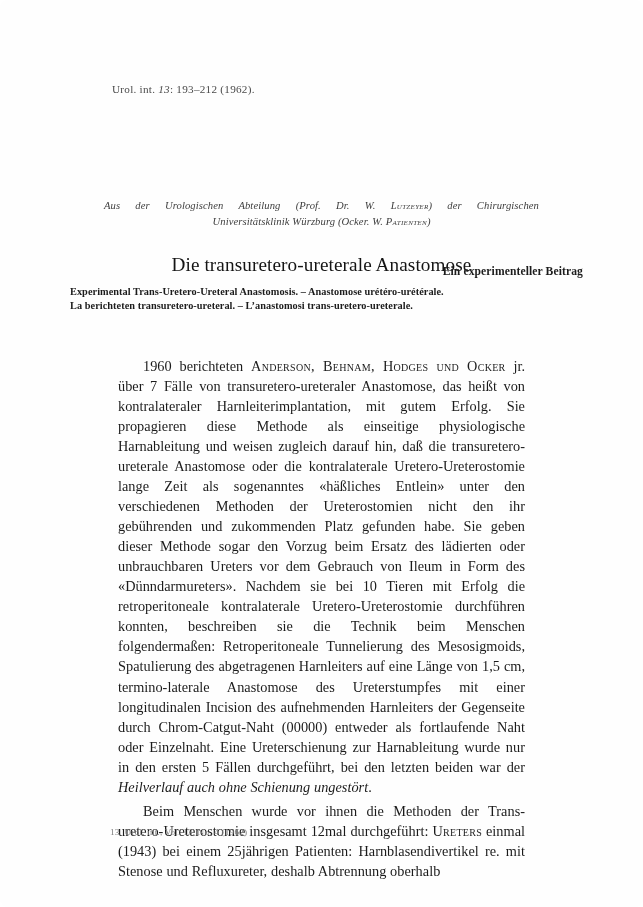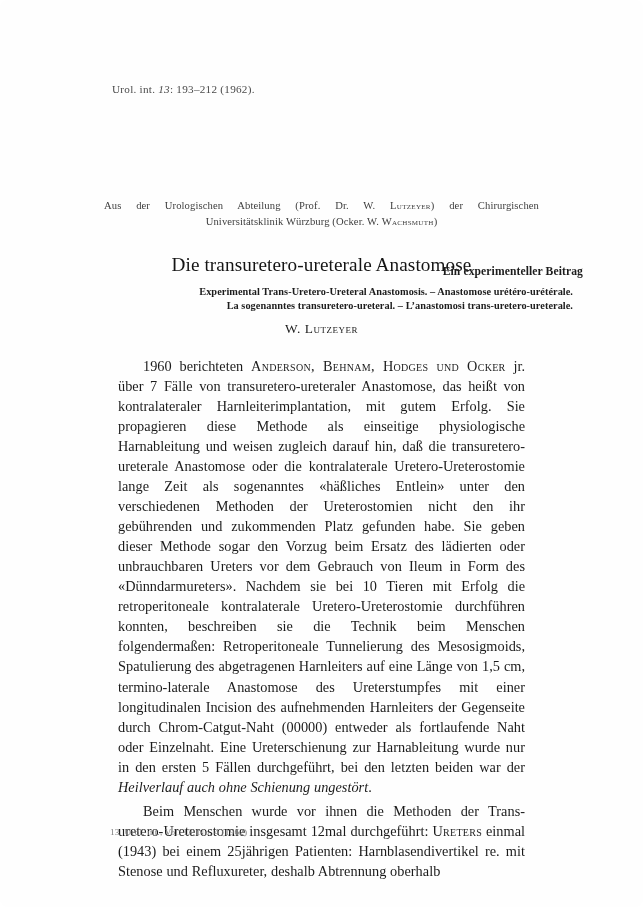--- a/index.html
+++ b/index.html
@@ -41,20 +41,21 @@
   .affiliation {
     position: absolute;
     left: 100px;
     top: 198px;
     width: 443px;
     text-align: center;
     font-size: 10.6px;
     line-height: 15.5px;
     color: #3d3d3d;
     letter-spacing: 0.1px;
+    font-style: italic;
   }
   .affiliation .line1 {
     text-align: justify;
     text-align-last: justify;
     padding: 0 4px;
   }
   .smallcaps {
     font-variant: small-caps;
     letter-spacing: 0.3px;
   }
@@ -82,21 +83,21 @@
     letter-spacing: 0.1px;
     color: #1c1c1c;
   }
 
   
   .multi-titles {
     position: absolute;
     left: 70px;
     top: 285px;
     width: 503px;
-    text-align: right;
+    text-align: left;
     font-size: 10.3px;
     font-weight: bold;
     line-height: 14.2px;
     color: #1c1c1c;
     letter-spacing: 0.05px;
   }
 
   
   .author {
     position: absolute;
@@ -152,33 +153,32 @@
 
   <div class="running-head">
     <span>Urol. int.</span>
     <span class="vol">13</span><span>:</span>
     <span>193–212</span>
     <span>(1962).</span>
   </div>
 
   <div class="affiliation">
     <div class="line1"><span>Aus der Urologischen Abteilung (Prof. Dr. W. </span><span class="smallcaps">Lutzeyer</span><span>) der Chirurgischen</span></div>
-    <div><span>Universitätsklinik Würzburg (Ocker. W. </span><span class="smallcaps">Wachsmuth</span><span>)</span></div>
+    <div><span>Universitätsklinik Würzburg (Ocker. W. </span><span class="smallcaps">Patienten</span><span>)</span></div>
   </div>
 
   <h1 class="title">Die transuretero-ureterale Anastomose</h1>
 
   <div class="subtitle">Ein experimenteller Beitrag</div>
 
   <div class="multi-titles">
     <div>Experimental Trans-Uretero-Ureteral Anastomosis. – Anastomose urétéro-urétérale.</div>
-    <div>La sogenanntes transuretero-ureteral. – L’anastomosi trans-uretero-ureterale.</div>
+    <div>La berichteten transuretero-ureteral. – L’anastomosi trans-uretero-ureterale.</div>
   </div>
 
-  <div class="author"><span class="initial">W. </span><span>Lutzeyer</span></div>
 
   <div class="body-text">
     <p><span>1960 berichteten </span><span class="smallcaps">Anderson, Behnam, Hodges und Ocker</span><span> jr. über 7 Fälle von transuretero-ureteraler Anastomose, das heißt von kontralateraler Harnleiterimplantation, mit gutem Erfolg. Sie propagieren diese Methode als einseitige physiologische Harnableitung und weisen zugleich darauf hin, daß die transuretero-ureterale Anastomose oder die kontralaterale Uretero-Ureterostomie lange Zeit als sogenanntes «häßliches Entlein» unter den verschiedenen Methoden der Ureterostomien nicht den ihr gebührenden und zukommenden Platz gefunden habe. Sie geben dieser Methode sogar den Vorzug beim Ersatz des lädierten oder unbrauchbaren Ureters vor dem Gebrauch von Ileum in Form des «Dünndarmureters». Nachdem sie bei 10 Tieren mit Erfolg die retroperitoneale kontralaterale Uretero-Ureterostomie durchführen konnten, beschreiben sie die Technik beim Menschen folgendermaßen: Retroperitoneale Tunnelierung des Mesosigmoids, Spatulierung des abgetragenen Harnleiters auf eine Länge von 1,5 cm, termino-laterale Anastomose des Ureterstumpfes mit einer longitudinalen Incision des aufnehmenden Harnleiters der Gegenseite durch Chrom-Catgut-Naht (00000) entweder als fortlaufende Naht oder Einzelnaht. Eine Ureterschienung zur Harnableitung wurde nur in den ersten 5 Fällen durchgeführt, bei den letzten beiden war der </span><span style="font-style: italic;">Heilverlauf auch ohne Schienung ungestört</span><span>.</span></p>
     <p><span>Beim Menschen wurde vor ihnen die Methoden der Trans-uretero-Ureterostomie insgesamt 12mal durchgeführt: </span><span class="smallcaps">Ureters</span><span> einmal (1943) bei einem 25jährigen Patienten: Harnblasendivertikel re. mit Stenose und Refluxureter, deshalb Abtrennung oberhalb</span></p>
   </div>
 
   <div class="footer">
     <span class="fnum">13</span><span>Urol. int., Vol. 13, No. 4 (1962)</span>
   </div>
 

